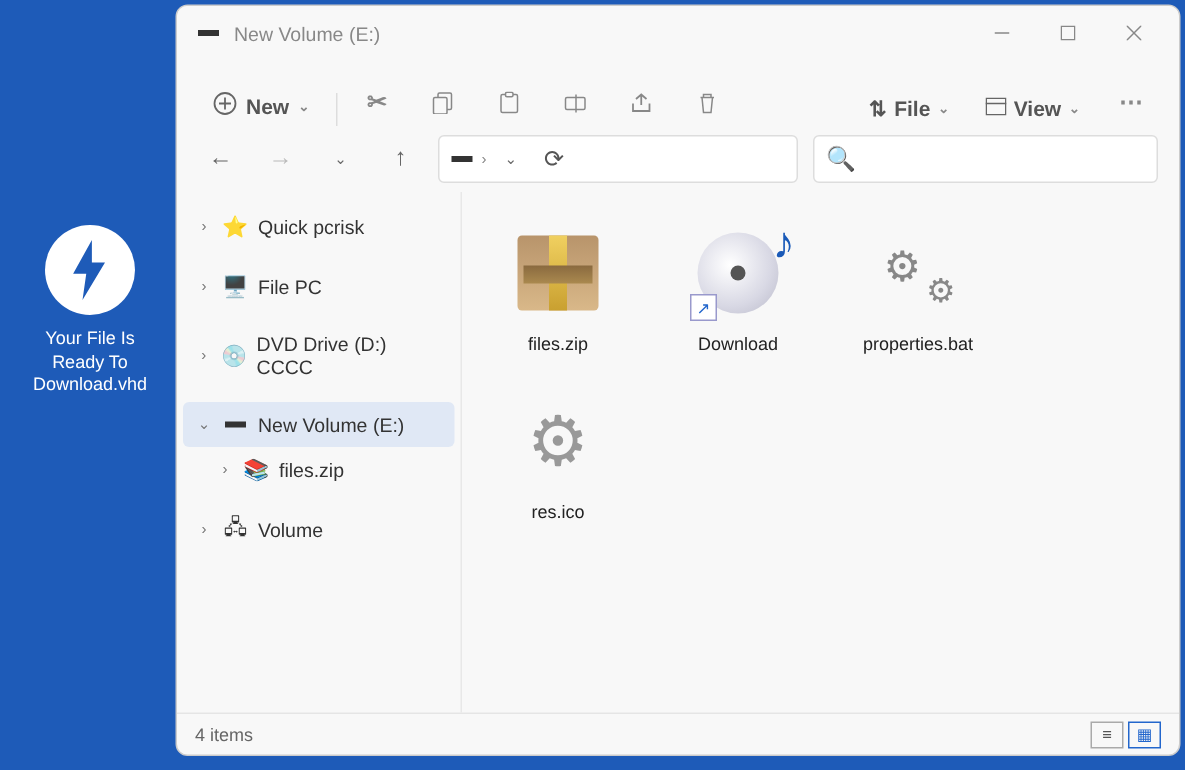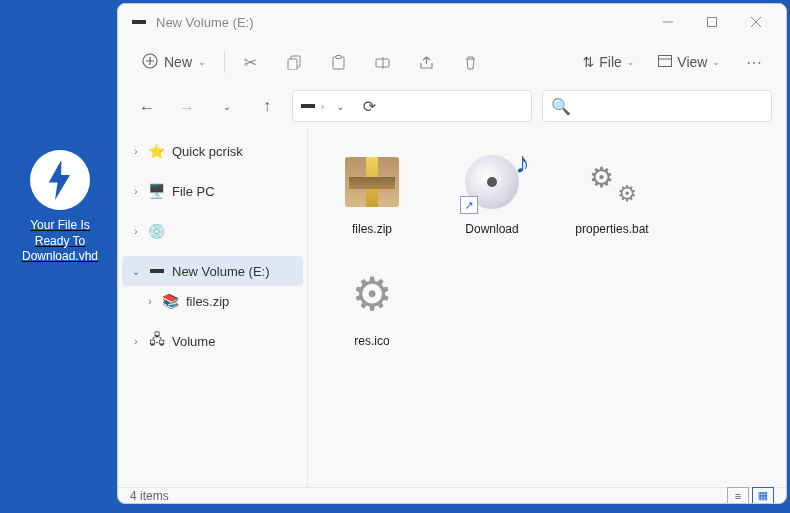--- a/index.html
+++ b/index.html
@@ -1,29 +1,29 @@
 <!DOCTYPE html>
 <html><head>
 <meta charset="utf-8">
 <style>
 * { margin: 0; padding: 0; box-sizing: border-box; font-family: 'Segoe UI', sans-serif; }
 body { width: 790px; height: 513px; background: #1e5bb8; overflow: hidden; position: relative; }
 
-.desktop-icon { position: absolute; left: 20px; top: 150px; width: 80px; text-align: center; text-decoration: underline; }
+.desktop-icon { position: absolute; left: 20px; top: 150px; width: 80px; text-align: center; }
 .desktop-icon-img { width: 60px; height: 60px; background: #fff; border-radius: 50%; margin: 0 auto 8px; display: flex; align-items: center; justify-content: center; }
 .desktop-icon-label { color: #fff; font-size: 12px; line-height: 1.3; }
 
 .explorer { position: absolute; left: 117px; top: 3px; width: 670px; height: 501px; background: #f8f8f8; border: 1px solid #ccc; border-radius: 8px; display: flex; flex-direction: column; overflow: hidden; }
 
 .titlebar { height: 36px; background: #f8f8f8; display: flex; align-items: center; padding: 0 8px 0 14px; }
 .titlebar-icon { width: 14px; height: 4px; background: #333; margin-right: 10px; }
 .titlebar-text { flex: 1; color: #888; font-size: 13px; }
 .win-btn { width: 44px; height: 30px; display: flex; align-items: center; justify-content: center; color: #888; }
 
-.toolbar { height: 44px; display: flex; align-items: center; padding: 0 14px; gap: 8px; }
+.toolbar { height: 44px; display: flex; align-items: flex-end; padding: 0 14px; gap: 8px; font-weight: bold; }
 .tb-new { display: flex; align-items: center; gap: 6px; padding: 4px 10px; border-radius: 4px; color: #555; font-size: 14px; cursor: pointer; }
 .tb-icon { width: 36px; height: 32px; display: flex; align-items: center; justify-content: center; color: #888; cursor: pointer; border-radius: 4px; }
 .tb-sorter { display: flex; align-items: center; gap: 5px; color: #555; font-size: 14px; padding: 4px 8px; cursor: pointer; border-radius: 4px; }
 .tb-sp { flex: 1; }
 
 .addressbar { height: 44px; display: flex; align-items: center; padding: 0 14px; gap: 10px; }
 .nav-btn { width: 30px; height: 30px; display: flex; align-items: center; justify-content: center; color: #666; cursor: pointer; border-radius: 4px; }
 .nav-btn.disabled { color: #bbb; cursor: default; }
 .addr-box { flex: 1; height: 32px; border: 1px solid #ddd; border-radius: 4px; background: #fff; display: flex; align-items: center; padding: 0 8px; gap: 6px; }
 .addr-box .drive-icon { width: 14px; height: 4px; background: #333; }
@@ -41,21 +41,21 @@
 .tree-chev { width: 12px; color: #777; font-size: 10px; text-align: center; }
 .tree-icon { width: 18px; height: 18px; display: flex; align-items: center; justify-content: center; font-size: 14px; }
 .tree-child { padding-left: 22px; }
 
 .content { flex: 1; padding: 14px; display: flex; flex-wrap: wrap; align-content: flex-start; gap: 12px 20px; }
 .file-tile { width: 100px; text-align: center; cursor: pointer; padding: 6px 2px; border-radius: 4px; }
 .file-icon-wrap { width: 68px; height: 68px; margin: 0 auto 6px; display: flex; align-items: center; justify-content: center; position: relative; }
 .shortcut-arrow { position: absolute; bottom: 2px; left: 2px; width: 18px; height: 18px; background: #fff; border: 1px solid #99c; display: flex; align-items: center; justify-content: center; font-size: 11px; color: #2266cc; }
 .file-label { font-size: 12px; color: #222; }
 
-.statusbar { height: 16px; border-top: 1px solid #e5e5e5; display: flex; align-items: center; padding: 0 12px; font-size: 12px; color: #666; }
+.statusbar { height: 28px; border-top: 1px solid #e5e5e5; display: flex; align-items: center; padding: 0 12px; font-size: 12px; color: #666; }
 .statusbar .sp { flex: 1; }
 .view-toggle { width: 22px; height: 18px; border: 1px solid #aaa; display: flex; align-items: center; justify-content: center; margin-left: 3px; cursor: pointer; font-size: 11px; color: #555; }
 .view-toggle.active { border-color: #2266cc; color: #2266cc; }
 
 .watermark { position: absolute; top: 50%; left: 50%; transform: translate(-50%, -50%) rotate(-18deg); font-size: 90px; font-weight: 400; color: rgba(150,150,150,0.22); pointer-events: none; letter-spacing: 2px; font-style: italic; }
 
 
 .archive-icon { width: 54px; height: 50px; background: linear-gradient(#b8946b, #d9b889); border-radius: 3px; position: relative; }
 .archive-icon::before { content:''; position:absolute; left:21px; top:0; width:12px; height:100%; background:linear-gradient(#f0d060,#c9a030); }
 .archive-icon::after { content:''; position:absolute; left:4px; right:4px; top:20px; height:12px; background:linear-gradient(#8a6a3f,#aa894f); }
@@ -188,20 +188,21 @@
       <div style="height:10px"></div>
       <div class="tree-item">
         <span class="tree-chev">›</span>
         <span class="tree-icon">🖥️</span>
         <span>File PC</span>
       </div>
       <div style="height:10px"></div>
       <div class="tree-item">
         <span class="tree-chev">›</span>
         <span class="tree-icon">💿</span>
+        <span>DVD Drive (D:) CCCC</span>
       </div>
       <div style="height:10px"></div>
       <div class="tree-item selected">
         <span class="tree-chev">⌄</span>
         <span class="tree-icon">
             <span style="display:block;width:14px;height:4px;background:#333"></span>
           </span>
         <span>New Volume (E:)</span>
       </div>
       <div class="tree-item tree-child">

